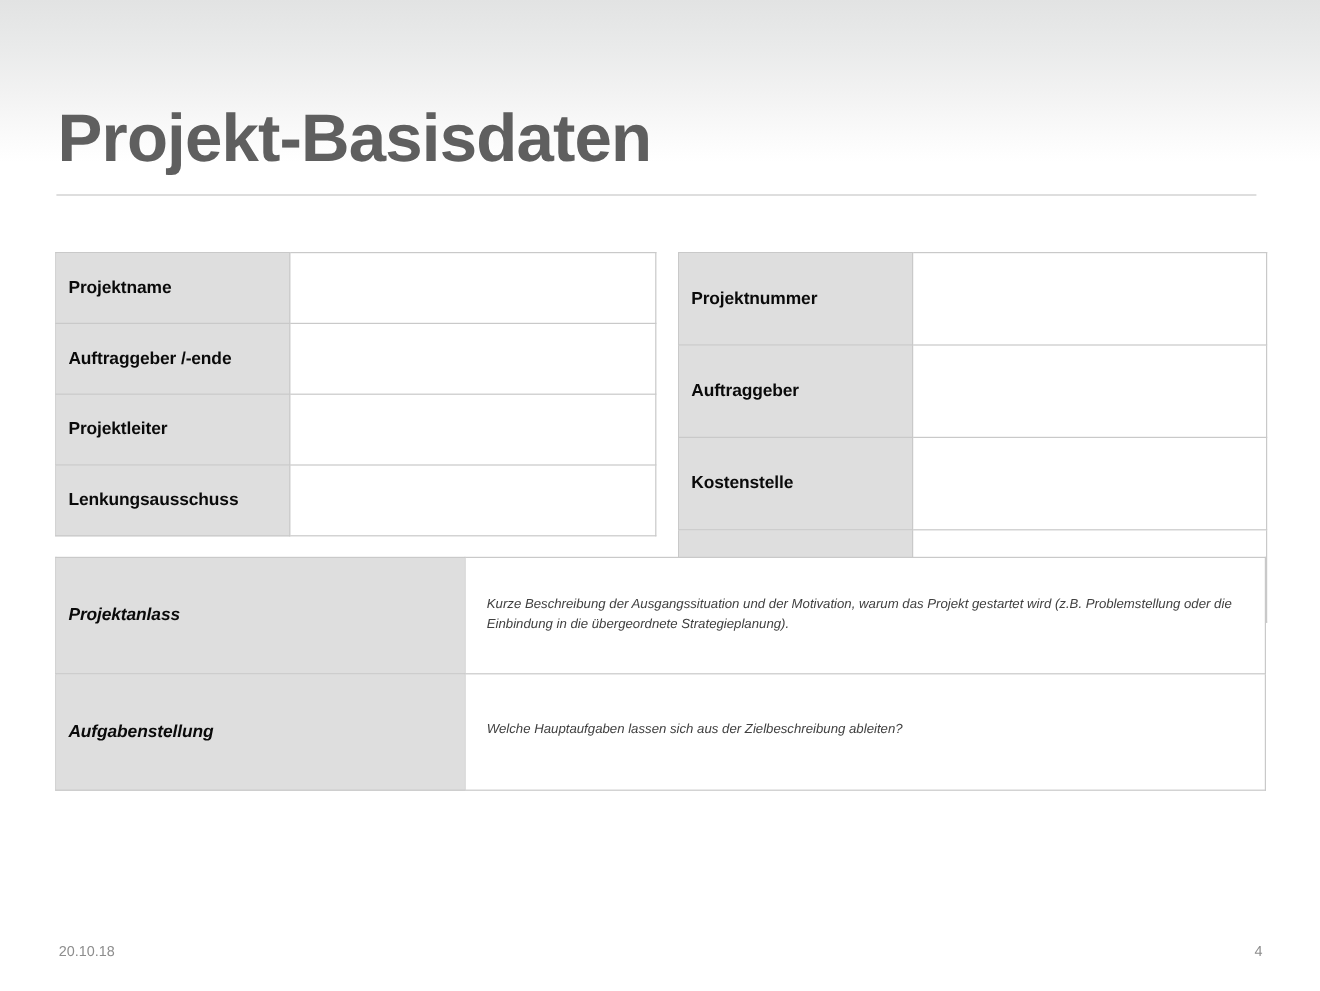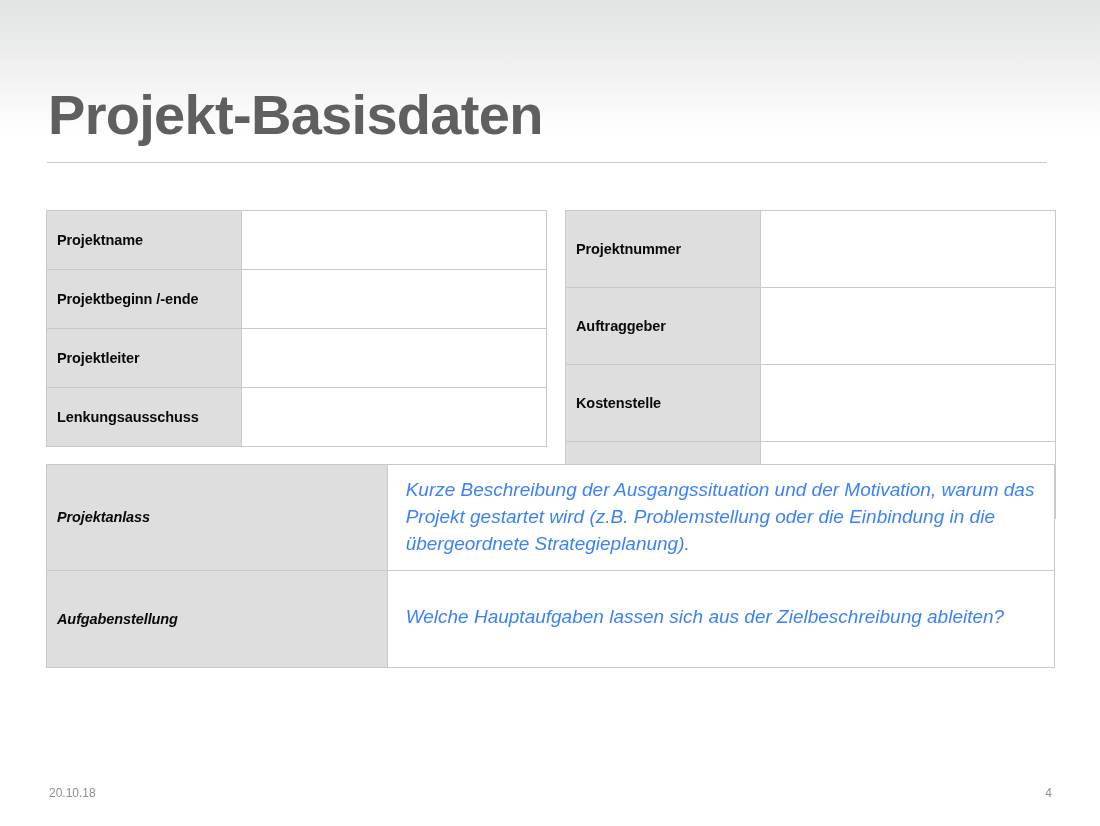--- a/index.html
+++ b/index.html
@@ -96,22 +96,22 @@
     width: 1009px;
     font-style: italic;
   }
   #table-bottom td { height: 97px; }
   #table-bottom .lbl-cell { width: 318px; }
   #table-bottom .desc-cell {
     background: #ffffff;
     width: 623px;
     padding: 12px 14px 12px 18px;
     vertical-align: middle;
-    font-size: 19px;
-    color: #3b82f6;
+    font-size: 11px;
+    color: #404040;
     line-height: 1.42;
   }
   #table-bottom tr:nth-child(2) .desc-cell { padding-top: 10px; }
 
   
   #footer-date {
     position: absolute;
     left: 49px;
     top: 786px;
     font-size: 12px;
@@ -136,21 +136,21 @@
 
 <div id="title-divider"></div>
 
 <table class="data-table" id="table-left">
   <tbody>
     <tr>
       <td class="lbl-cell">Projektname</td>
       <td class="val-cell"></td>
     </tr>
     <tr>
-      <td class="lbl-cell">Projektbeginn /-ende</td>
+      <td class="lbl-cell">Auftraggeber /-ende</td>
       <td class="val-cell"></td>
     </tr>
     <tr>
       <td class="lbl-cell">Projektleiter</td>
       <td class="val-cell"></td>
     </tr>
     <tr>
       <td class="lbl-cell">Lenkungsausschuss</td>
       <td class="val-cell"></td>
     </tr>

